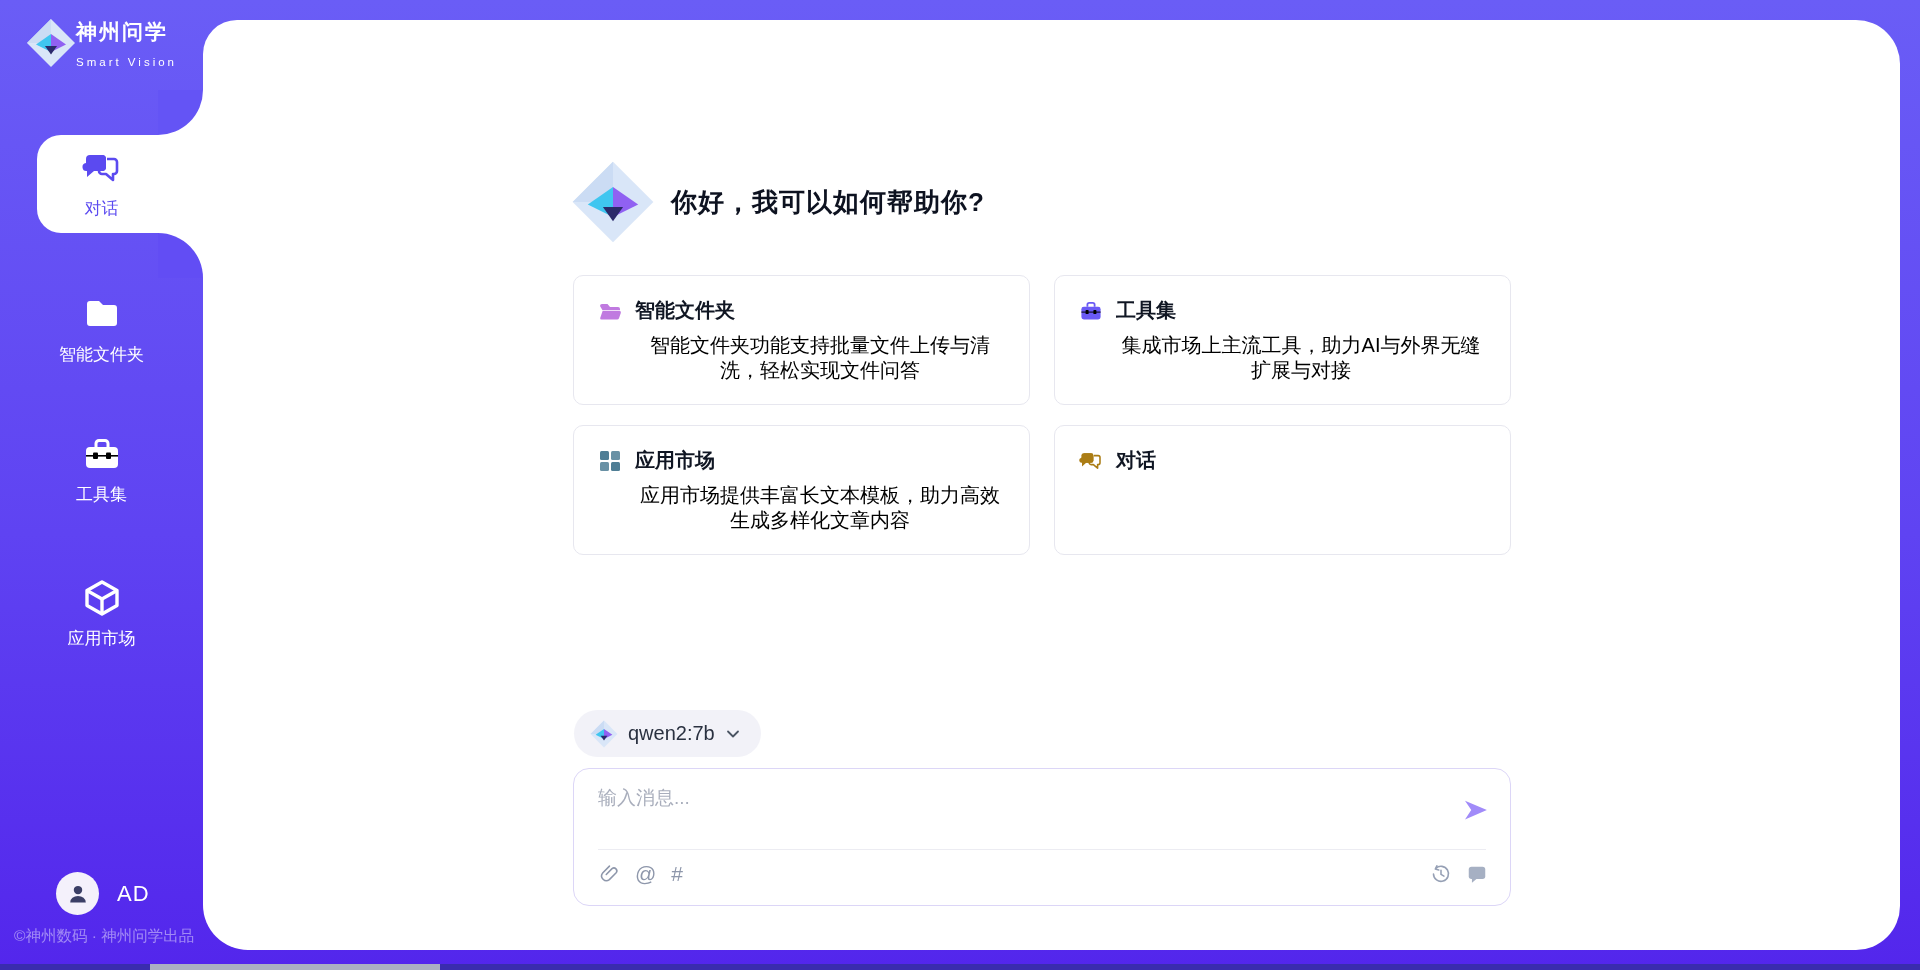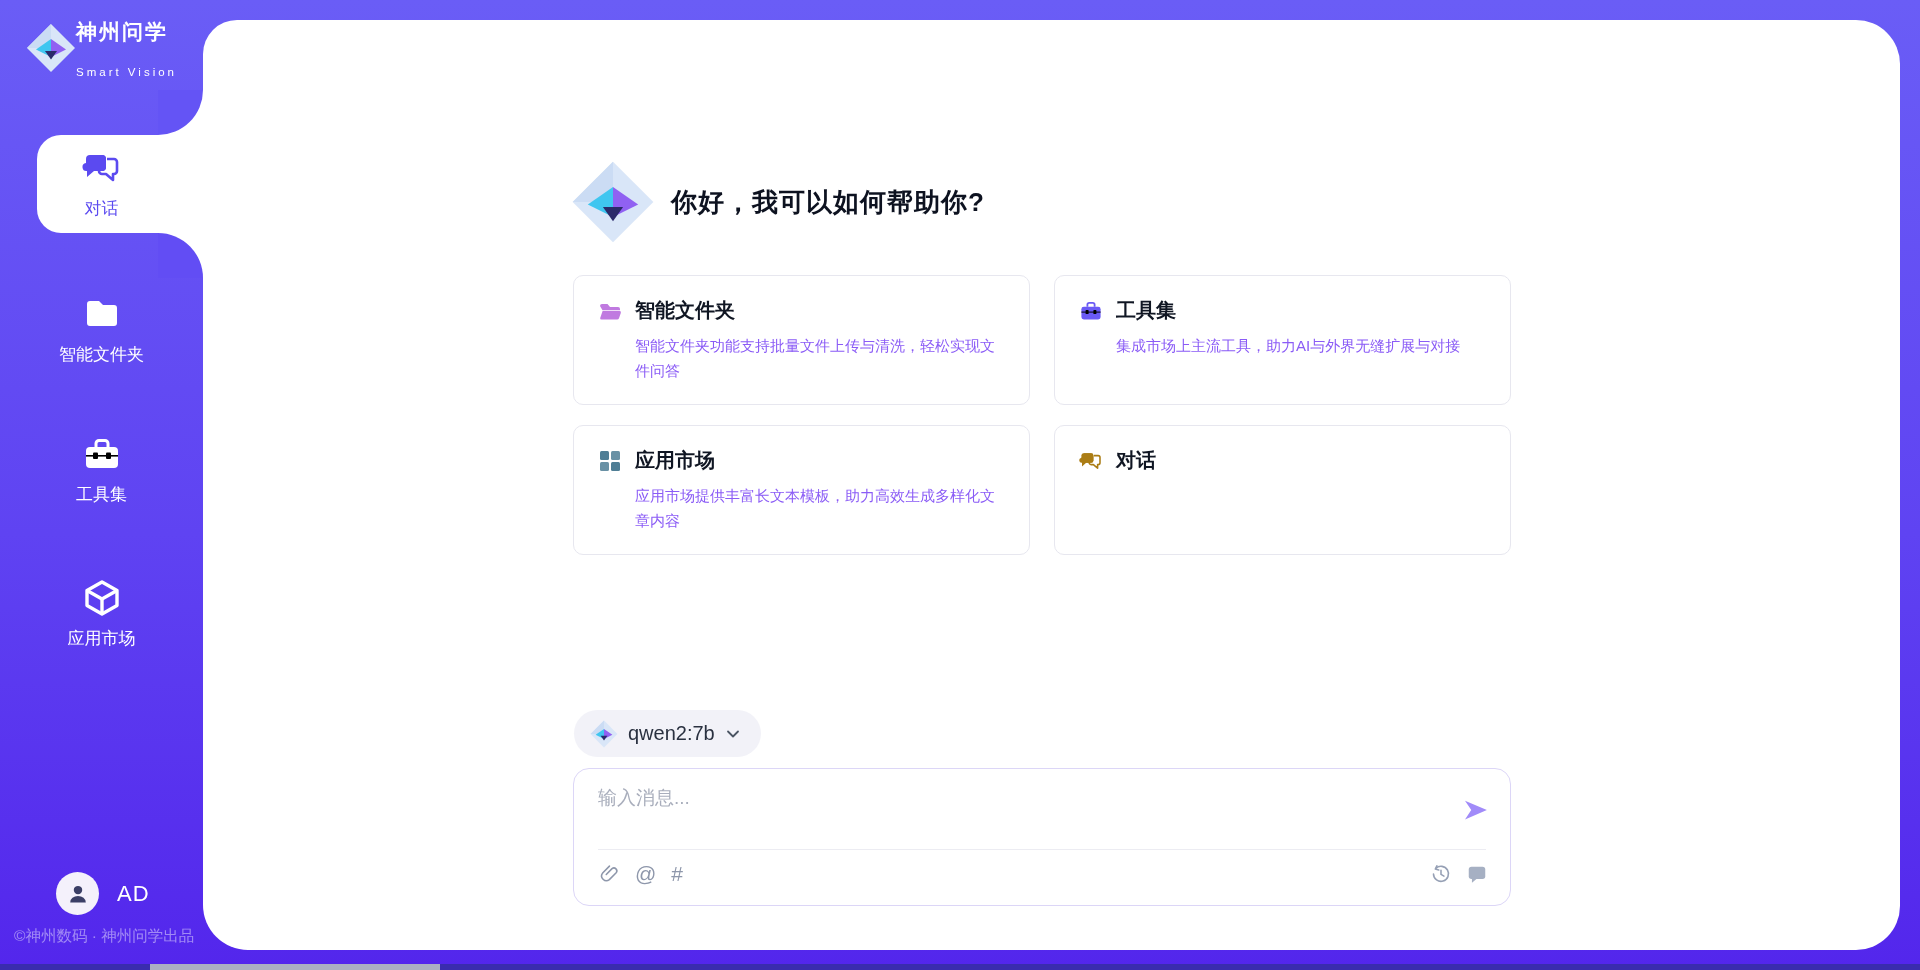--- a/index.html
+++ b/index.html
@@ -7,21 +7,21 @@
     font-family:"Liberation Sans", sans-serif; }
   body { position:relative;
     background:linear-gradient(180deg,#6a5df6 0%,#5f43f2 55%,#5326ec 100%); }
 
   
   .sidebar { position:absolute; left:0; top:0; width:203px; height:970px; }
   .brand { position:absolute; left:26px; top:18px; display:flex; align-items:center; }
   .brand svg { width:50px; height:50px; }
   .brand-text { color:#fff; }
   .brand-name { font-size:21px; font-weight:700; letter-spacing:2px; }
-  .brand-sub { font-size:11.5px; letter-spacing:3px; margin-top:20px; }
+  .brand-sub { font-size:11.5px; letter-spacing:3px; margin-top:10px; }
 
   .nav-item { position:absolute; left:0; width:203px; display:flex; flex-direction:column;
     align-items:center; gap:9px; color:#fff; cursor:pointer; }
   .nav-item .nav-label { font-size:17px; }
   .nav-icon { width:40px; height:40px; }
 
   .active-tab { position:absolute; left:37px; top:135px; width:166px; height:98px;
     background:#fff; border-radius:24px 0 0 24px; }
   .tab-curve { position:absolute; width:45px; height:45px; left:158px; background:#fff; }
   .tab-curve.top { top:90px; }
@@ -48,21 +48,21 @@
   .hero-title { margin-left:16px; font-size:26px; font-weight:700; color:#0d1220; letter-spacing:1px; }
 
   .cards { position:absolute; left:370px; top:255px; width:938px; display:grid;
     grid-template-columns:457px 457px; grid-column-gap:24px; grid-row-gap:20px; }
   .card { height:130px; background:#fff; border:1px solid #e7e7ef; border-radius:10px;
     padding:21px 24px; cursor:pointer; }
   .card-head { display:flex; align-items:center; gap:13px; }
   .card-icon { width:24px; height:24px; flex:0 0 auto; }
   .card-icon svg { width:24px; height:24px; display:block; }
   .card-title { font-size:20px; font-weight:700; color:#101623; }
-  .card-desc { margin:9px 0 0 37px; font-size:15px; line-height:25px; color:#8b5cf6; }
+  .card-desc { margin:9px 0 0 37px; font-size:20px; line-height:25px; color:#000000;text-align:center; }
 
   .model-pill { position:absolute; left:371px; top:690px; height:47px; display:flex;
     align-items:center; gap:10px; padding:0 20px 0 16px; background:#f2f2f8;
     border-radius:24px; cursor:pointer;justify-content:center; }
   .model-pill svg.logo { width:28px; height:28px; }
   .model-name { font-size:20px; color:#2a3140; }
   .chevron { width:16px; height:16px; }
 
   .composer { position:absolute; left:370px; top:748px; width:938px; height:138px;
     background:#fff; border:1.5px solid #dcd6f7; border-radius:16px; }

